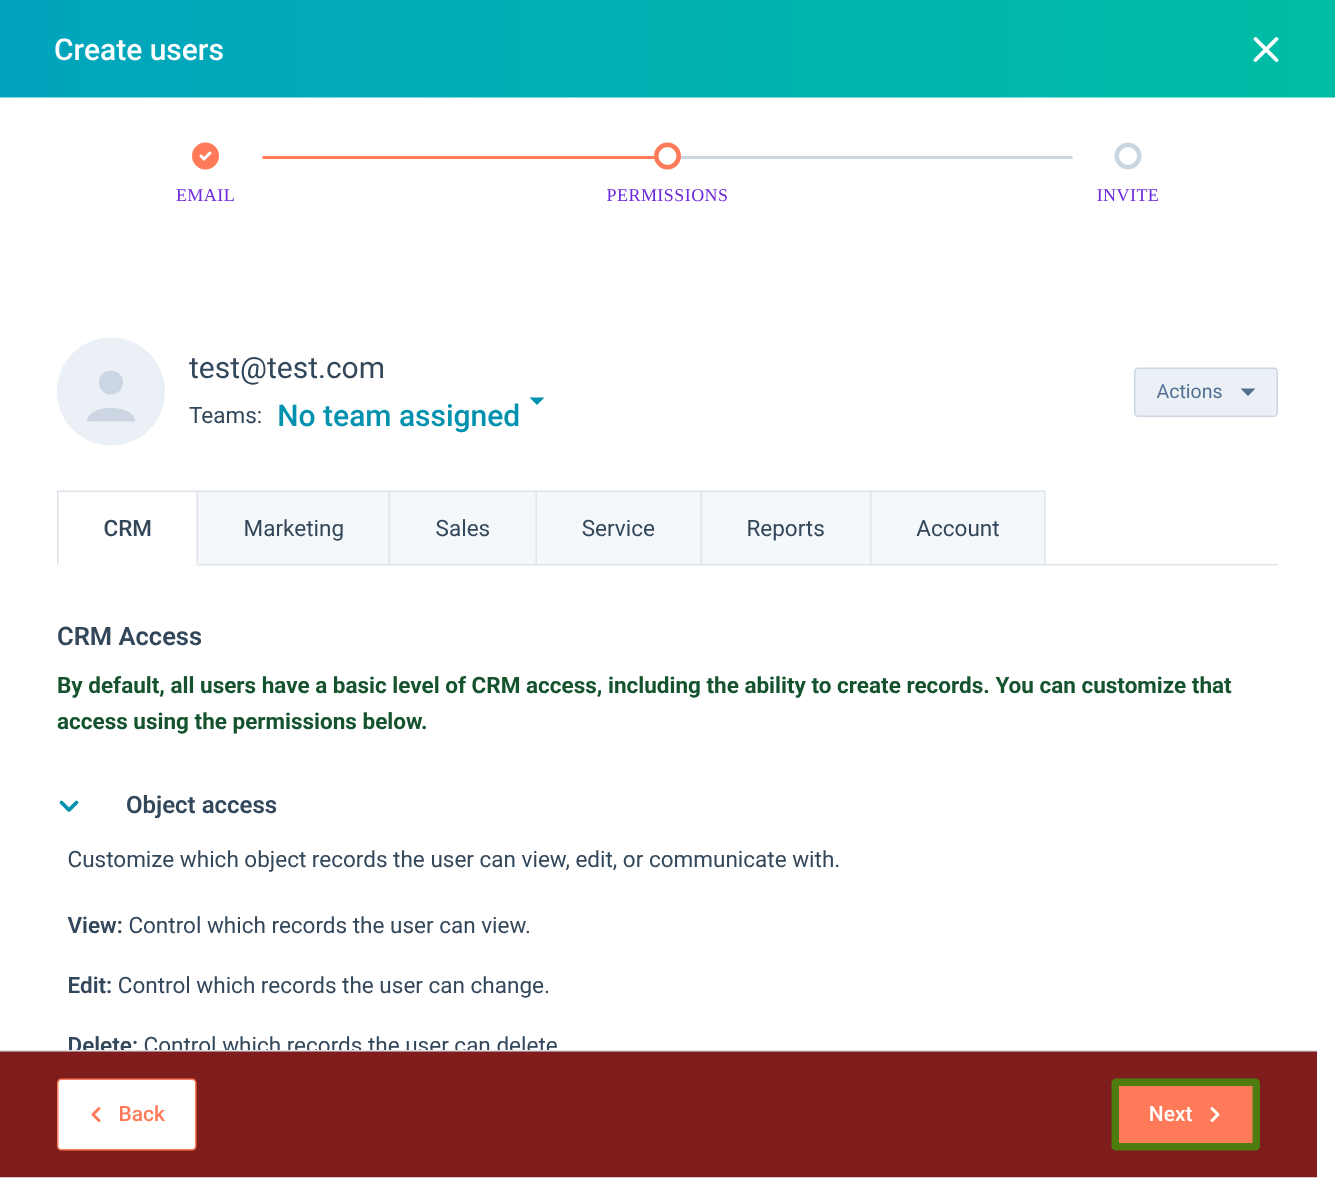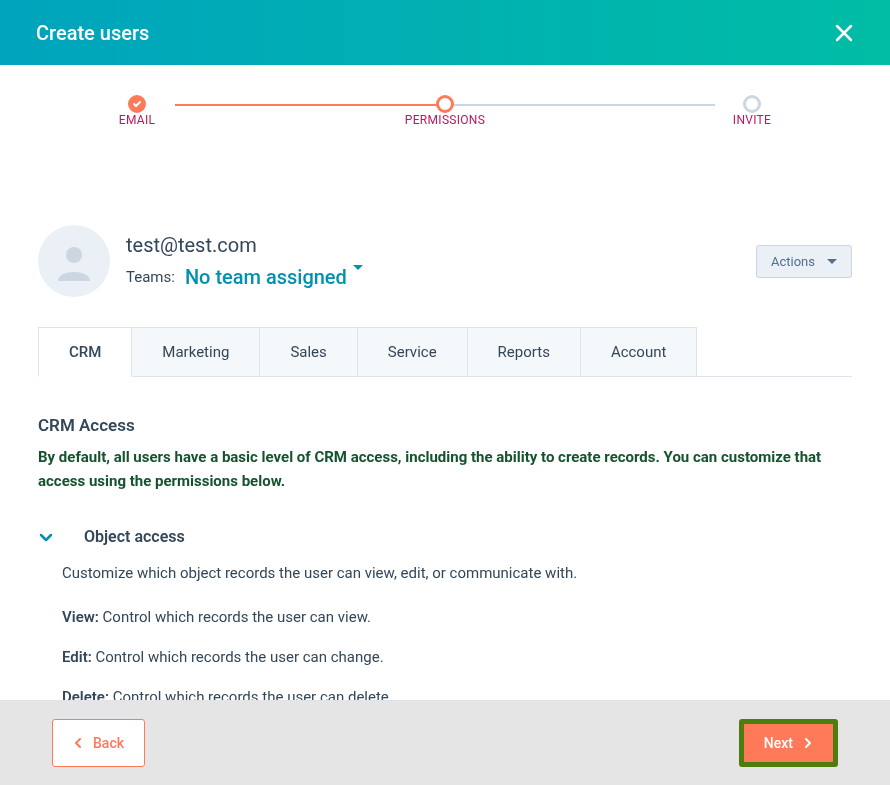--- a/index.html
+++ b/index.html
@@ -61,23 +61,25 @@
       z-index: 2;
       position: relative;
     }
     .step-circle.completed {
       background: #ff7a59;
     }
     .step-circle.pending {
       border-color: #cbd6e2;
     }
     .step-label {
+      margin-top: 10px;
       font-size: 12px;
-      color: #be185d;
+      color: #6d28d9;
       letter-spacing: 0.3px;
+      font-family: Liberation Serif, serif;
     }
     .step-line {
       position: absolute;
       top: 39px;
       height: 2px;
       z-index: 1;
     }
     .line1 {
       left: 175px;
       width: 272px;
@@ -208,47 +210,47 @@
     }
     .chevron-down-icon {
       color: #0091ae;
     }
     .expand-title {
       font-size: 16px;
       font-weight: 600;
       color: #33475b;
     }
     .expand-body {
-      margin-left: 24px;
+      margin-left: 7px;
       margin-top: 18px;
     }
     .expand-desc {
       font-size: 15px;
       color: #33475b;
       margin-bottom: 24px;
     }
     .perm-line {
       font-size: 15px;
       color: #33475b;
       margin-bottom: 18px;
       line-height: 22px;
     }
     .perm-line strong {
       font-weight: 600;
     }
     .footer {
       position: absolute;
       bottom: 0;
       left: 0;
-      right: 0;
+      right: 12px;
       border-top: 1px solid #dfe3eb;
-      padding: 18px 52px;
+      padding: 18px 38px;
       display: flex;
       justify-content: space-between;
-      background: #e5e5e5;
+      background: #7f1d1d;
     }
     .btn {
       padding: 11px 20px;
       border-radius: 3px;
       font-size: 14px;
       font-weight: 500;
       cursor: pointer;
       display: flex;
       align-items: center;
       gap: 10px;

